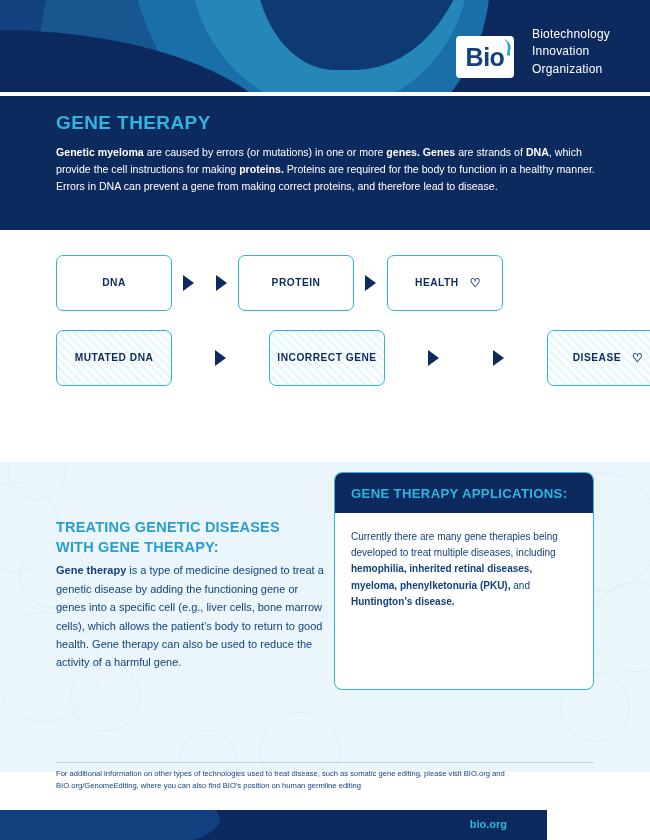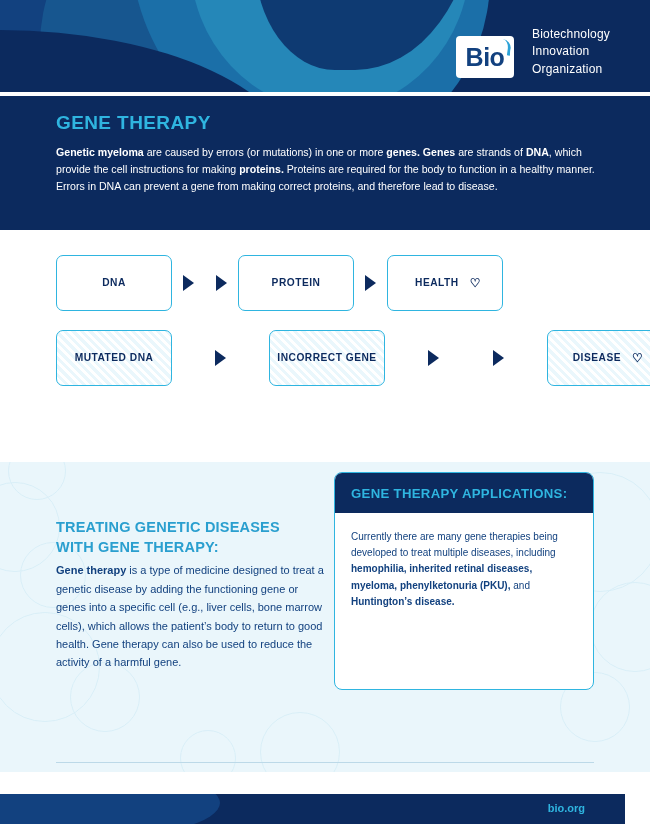--- a/index.html
+++ b/index.html
@@ -163,21 +163,21 @@
   
   .footnote {
     position: absolute; top: 768px; left: 56px; width: 530px;
     font-size: 7.6px; line-height: 1.6; color: #12417f;
   }
   .rule {
     position: absolute; top: 762px; left: 56px; width: 538px; height: 1px;
     background: #bcd9e8;
   }
   .footer {
-    position: absolute; bottom: 16px; left: 0; width: 625px; height: 30px;
+    position: absolute; bottom: 0; left: 0; width: 547px; height: 30px;
     background: #0c2a5e; overflow: hidden;
   }
   .footer .ftr-swoosh {
     position: absolute; left: -40px; top: -26px;
     width: 260px; height: 70px; border-radius: 50%;
     background: #12417f;
   }
   .footer .url {
     position: absolute; right: 40px; top: 8px;
     color: #2fb5e0; font-size: 11px; font-weight: bold;
@@ -275,19 +275,20 @@
   <div class="app-card">
     <div class="app-card-head">
       <h3>GENE THERAPY APPLICATIONS:</h3>
     </div>
     <div class="app-card-body">
       <p>Currently there are many gene therapies being developed to treat multiple diseases, including <b>hemophilia, inherited retinal diseases, myeloma, phenylketonuria (PKU),</b> and <b>Huntington’s disease.</b></p>
     </div>
   </div>
 
   <div class="rule"></div>
+  <div class="footnote">For additional information on other types of technologies used to treat disease, such as somatic gene editing, please visit BIO.org and BIO.org/GenomeEditing, where you can also find BIO’s position on human germline editing</div>
 
   <div class="footer">
     <div class="ftr-swoosh"></div>
     <div class="url">bio.org</div>
   </div>
 
 </div>
 
 </body></html>

